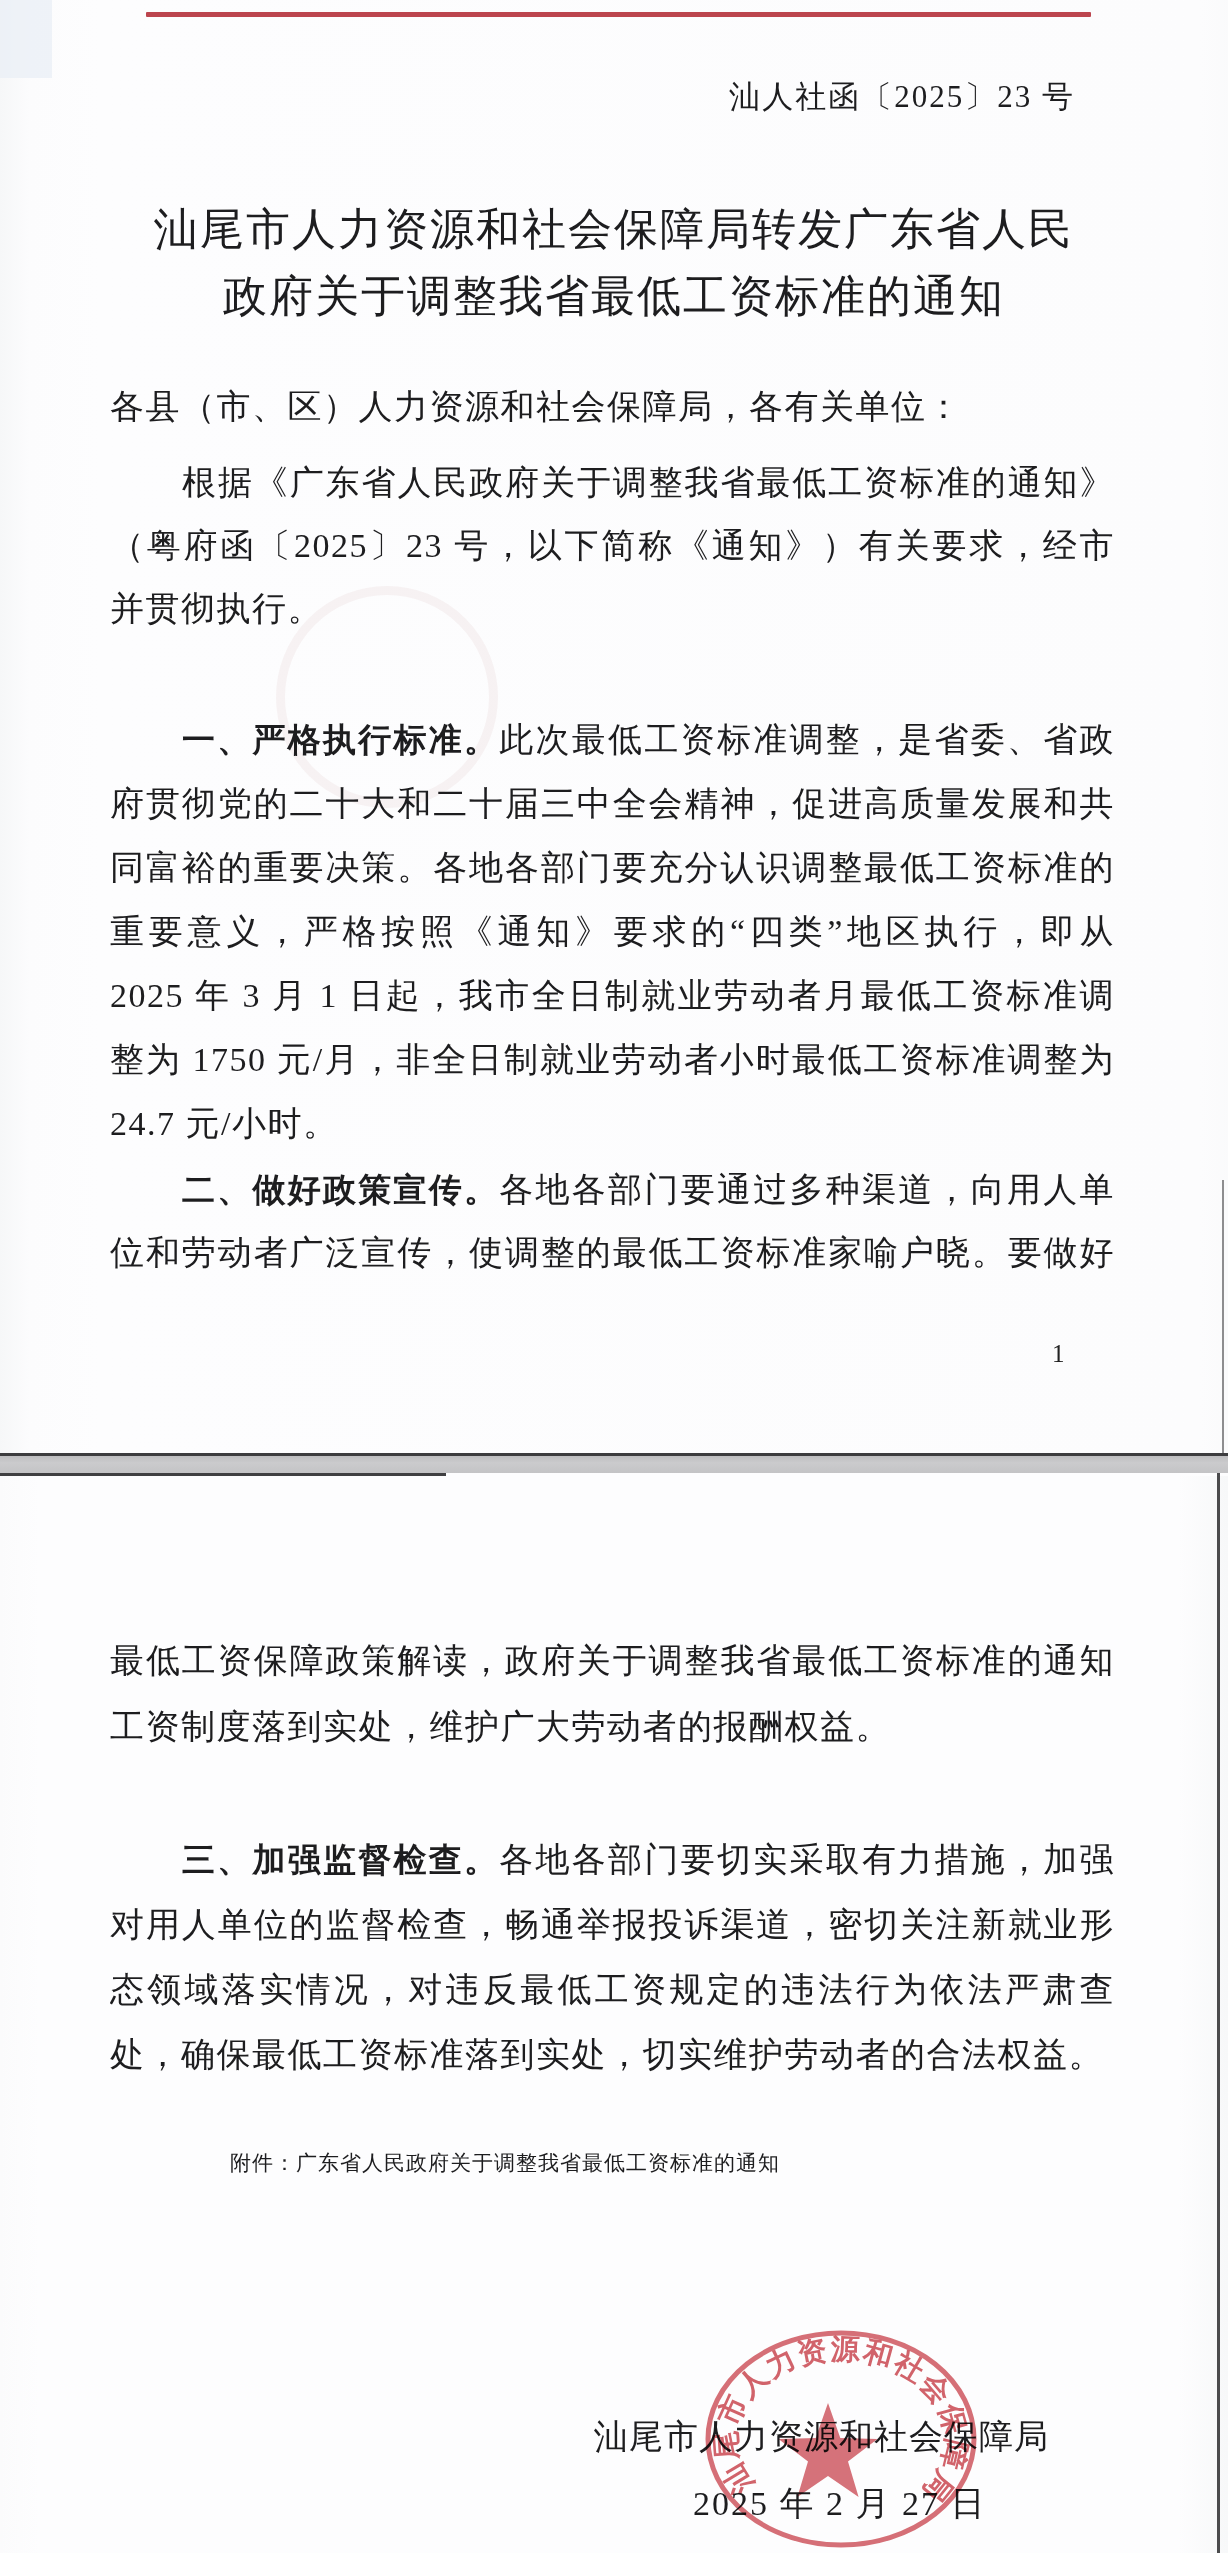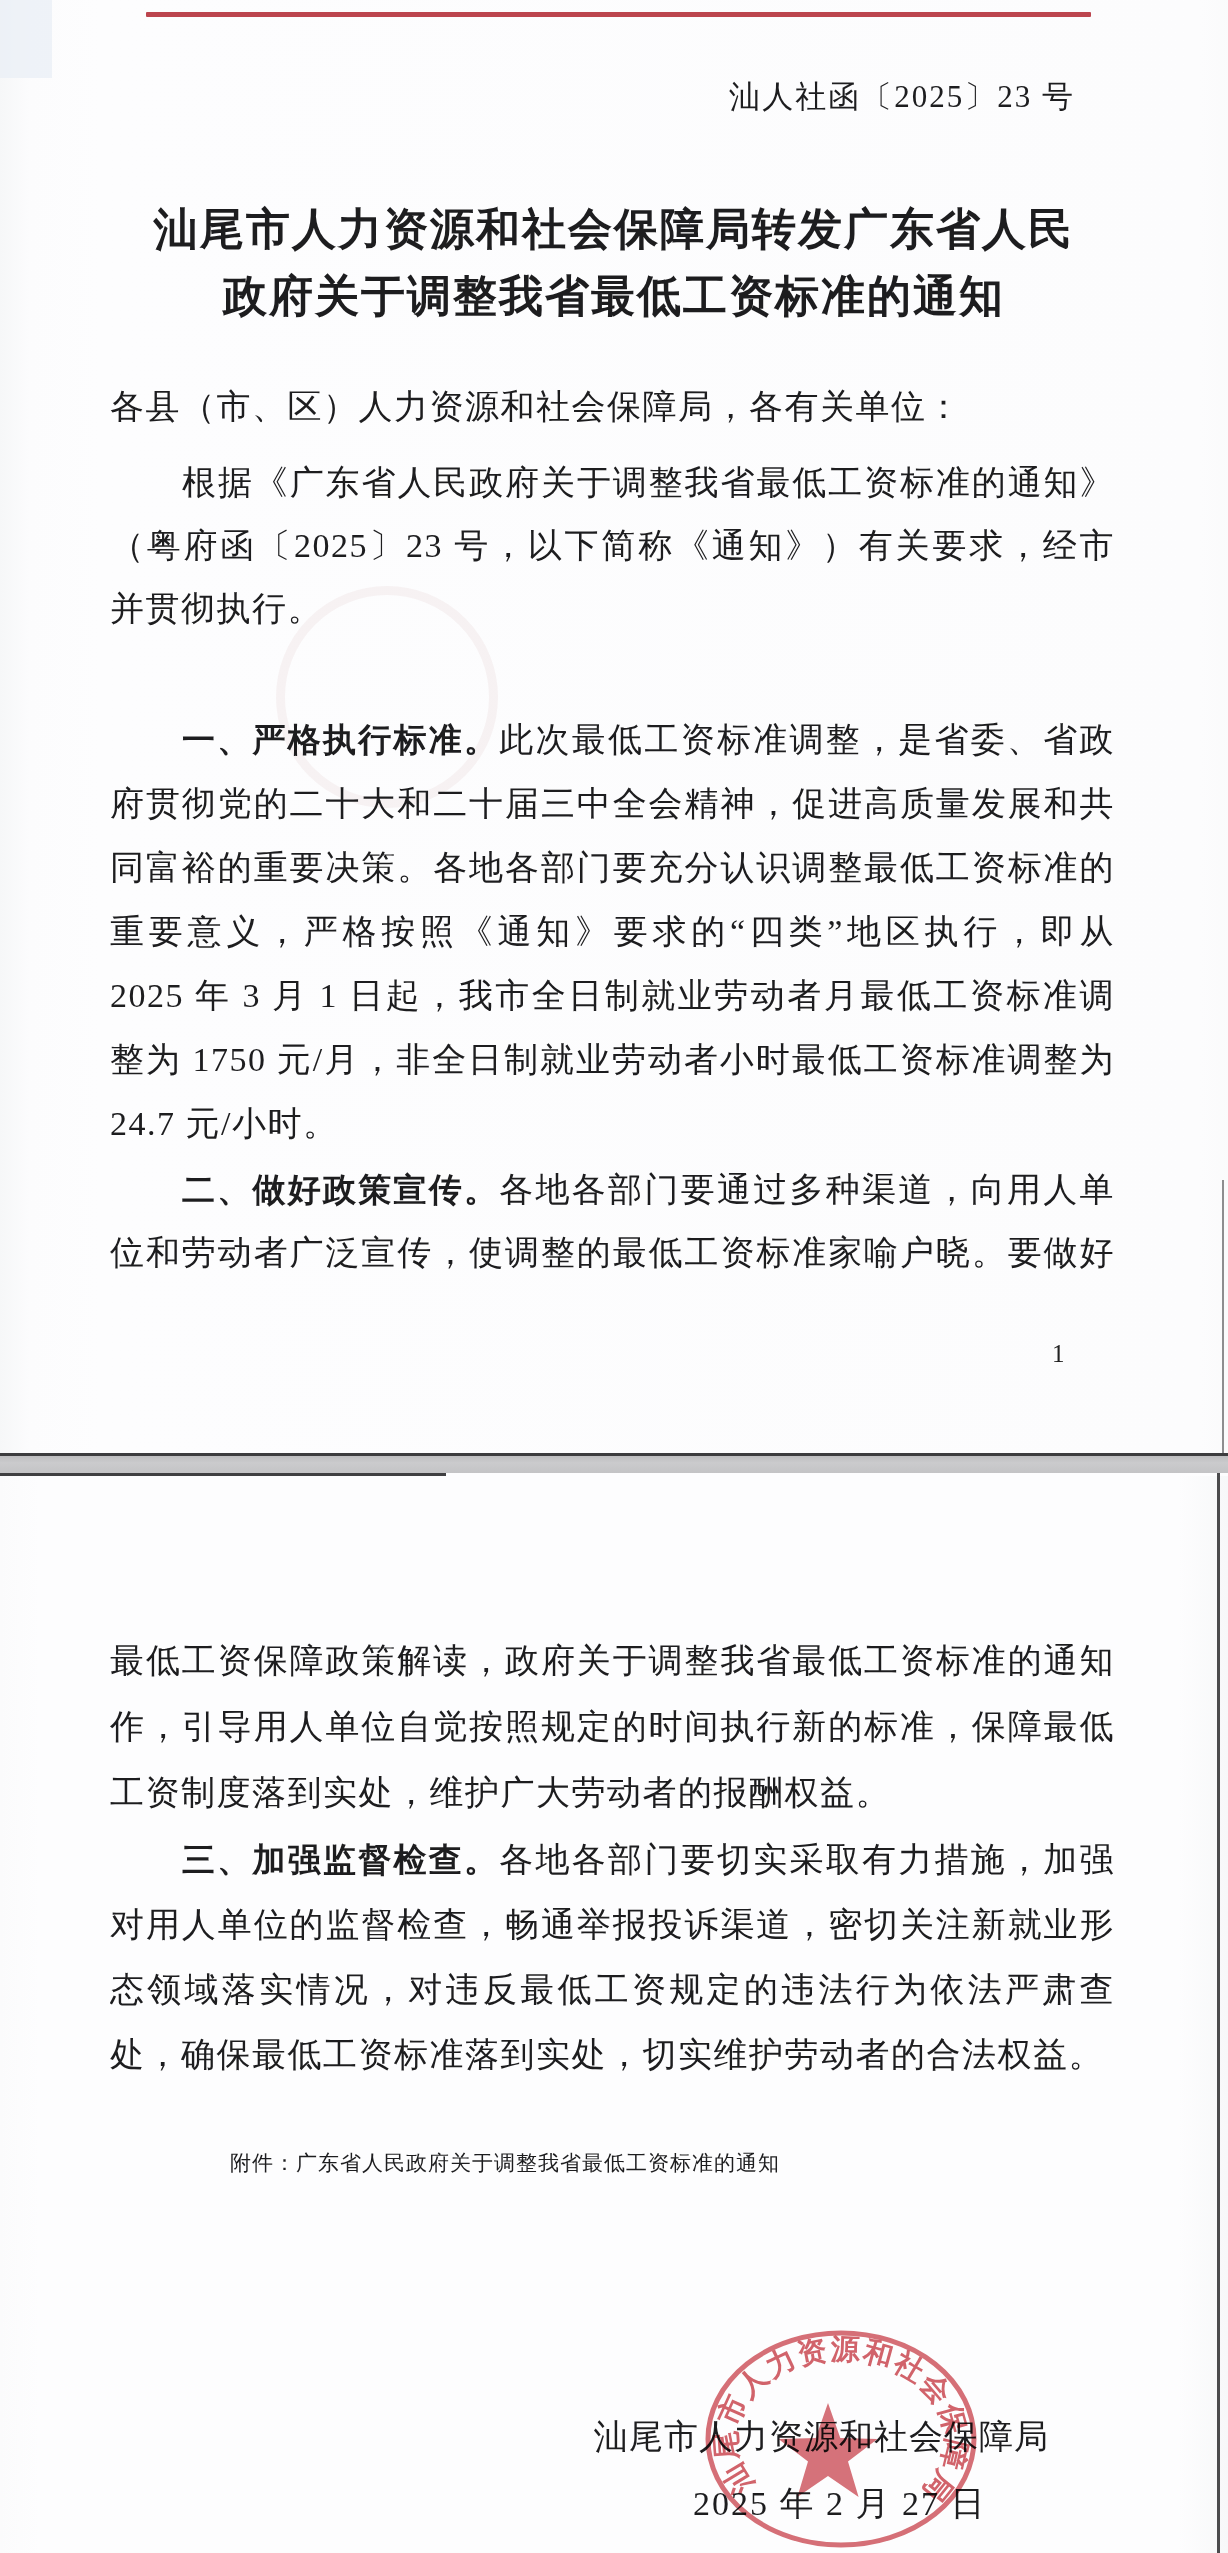--- a/index.html
+++ b/index.html
@@ -22,21 +22,21 @@
   .divider-band{left:0;top:1456px;width:1228px;height:17px;
     background:linear-gradient(180deg,#bdbdbf 0,#cbcbcd 40%,#c3c3c5 100%);}
   .divider-tail{left:0;top:1473px;width:446px;height:4px;background:#3f3f41;}
   .edge-line-p1{left:1222px;top:1180px;width:2px;height:273px;background:#8d8d8f;}
   .edge-line-p2{left:1217px;top:1473px;width:3px;height:1080px;background:#4b4b4d;}
   .ghost-seal{left:276px;top:586px;width:204px;height:204px;border-radius:50%;
     border:9px solid rgba(186,132,132,0.09);}
   
   .doc-number{top:76px;right:188px;font-size:31px;letter-spacing:2px;white-space:nowrap;}
   .title{left:0;top:196px;width:1228px;text-align:center;font-size:44px;line-height:67px;
-    font-weight:700;letter-spacing:2px;}
+    font-weight:400;letter-spacing:2px;}
   .salutation{left:110px;top:384px;font-size:34px;letter-spacing:1.5px;white-space:nowrap;}
   .body-block{left:110px;width:1005px;font-size:34px;letter-spacing:1.5px;}
   .bb-para1{top:451px;}  .bb-para1 .bl{line-height:63px;height:63px;}
   .bb-sec1{top:708px;}   .bb-sec1 .bl{line-height:64px;height:64px;}
   .bb-sec2{top:1158px;}  .bb-sec2 .bl{line-height:63px;height:63px;}
   .bb-cont{top:1628px;}  .bb-cont .bl{line-height:66px;height:66px;}
   .bb-sec3{top:1827px;}  .bb-sec3 .bl{line-height:65px;height:65px;}
   .bl{overflow:hidden;text-align:justify;text-align-last:justify;}
   .bl.last{text-align-last:left;}
   .bl.ind{text-indent:72px;}
@@ -92,21 +92,20 @@
 
 <div class="abs divider-top"></div>
 <div class="abs divider-band"></div>
 <div class="abs divider-tail"></div>
 
 <div class="abs page2"></div>
 <div class="abs edge-line-p2"></div>
 
 <div class="abs body-block bb-cont">
     <div class="bl">最低工资保障政策解读，政府关于调整我省最低工资标准的通知</div>
-    <div class="bl">作，引导用人单位自觉按照规定的时间执行新的标准，保障最低</div>
     <div class="bl last">工资制度落到实处，维护广大劳动者的报酬权益。</div>
   </div>
 <div class="abs body-block bb-sec3">
     <div class="bl ind"><span class="hb">三、加强监督检查。</span>各地各部门要切实采取有力措施，加强</div>
     <div class="bl">对用人单位的监督检查，畅通举报投诉渠道，密切关注新就业形</div>
     <div class="bl">态领域落实情况，对违反最低工资规定的违法行为依法严肃查</div>
     <div class="bl last">处，确保最低工资标准落到实处，切实维护劳动者的合法权益。</div>
   </div>
 
 <div class="abs attachment">附件：广东省人民政府关于调整我省最低工资标准的通知</div>

